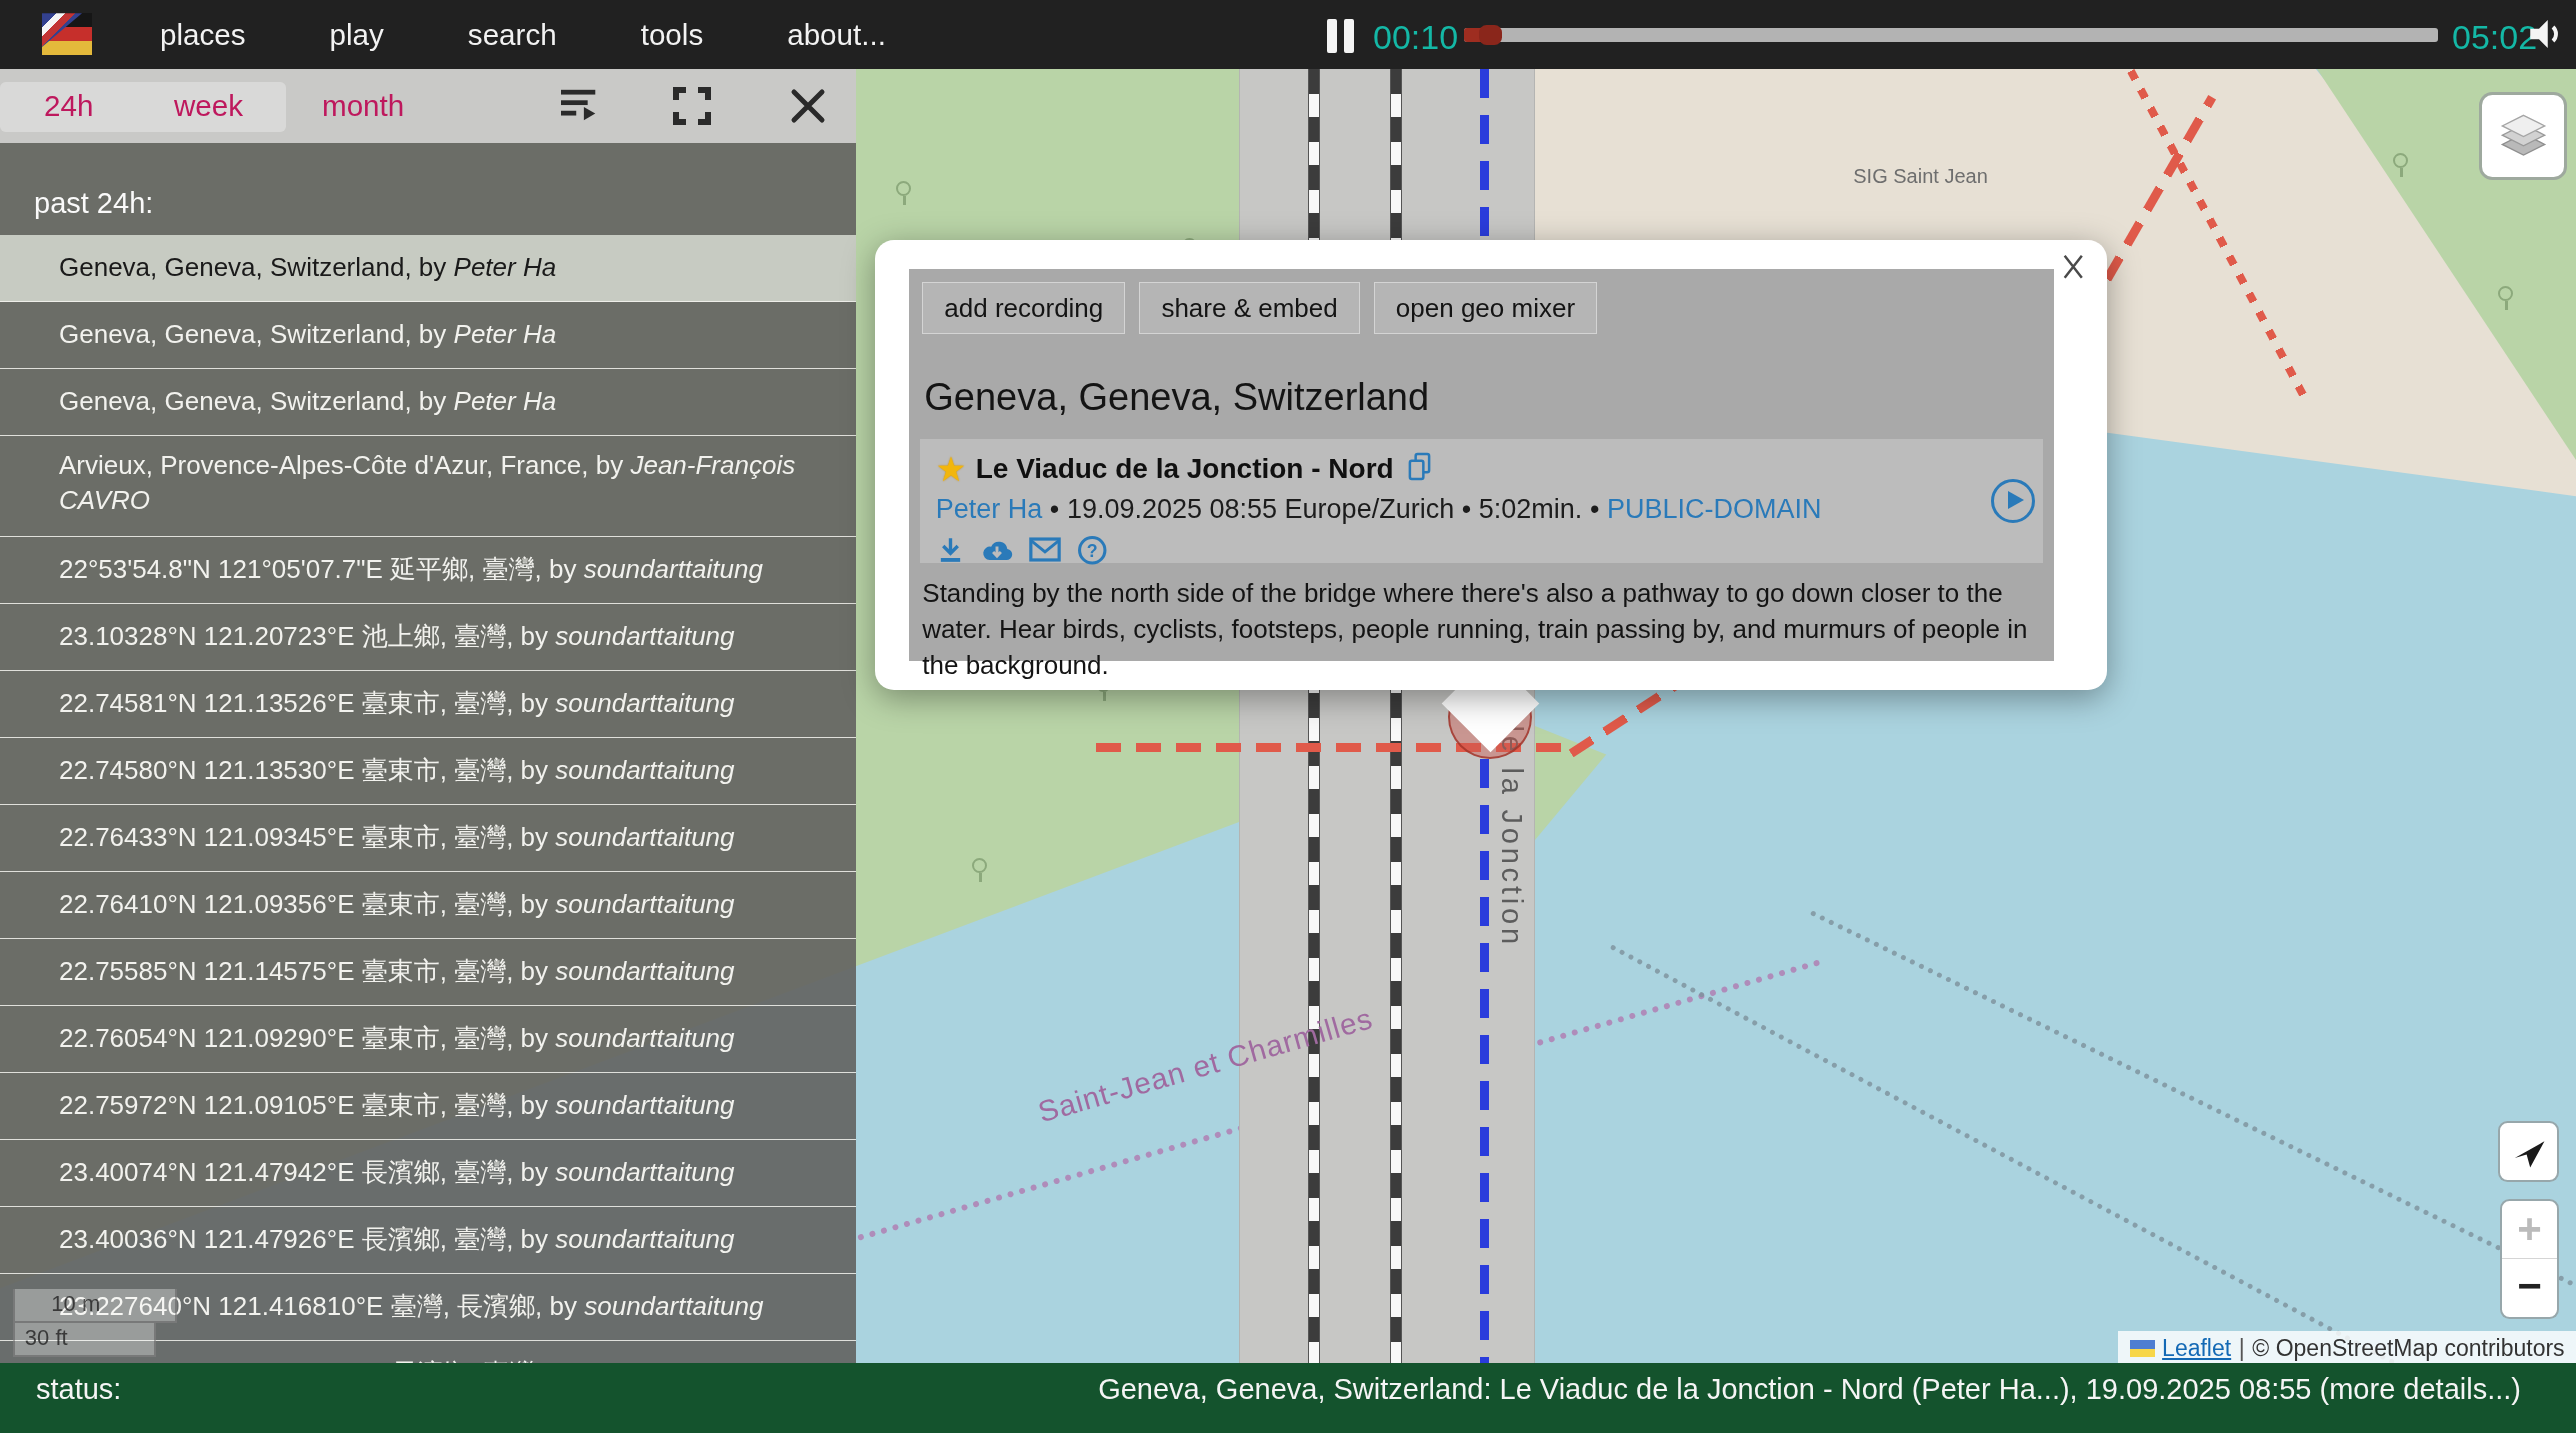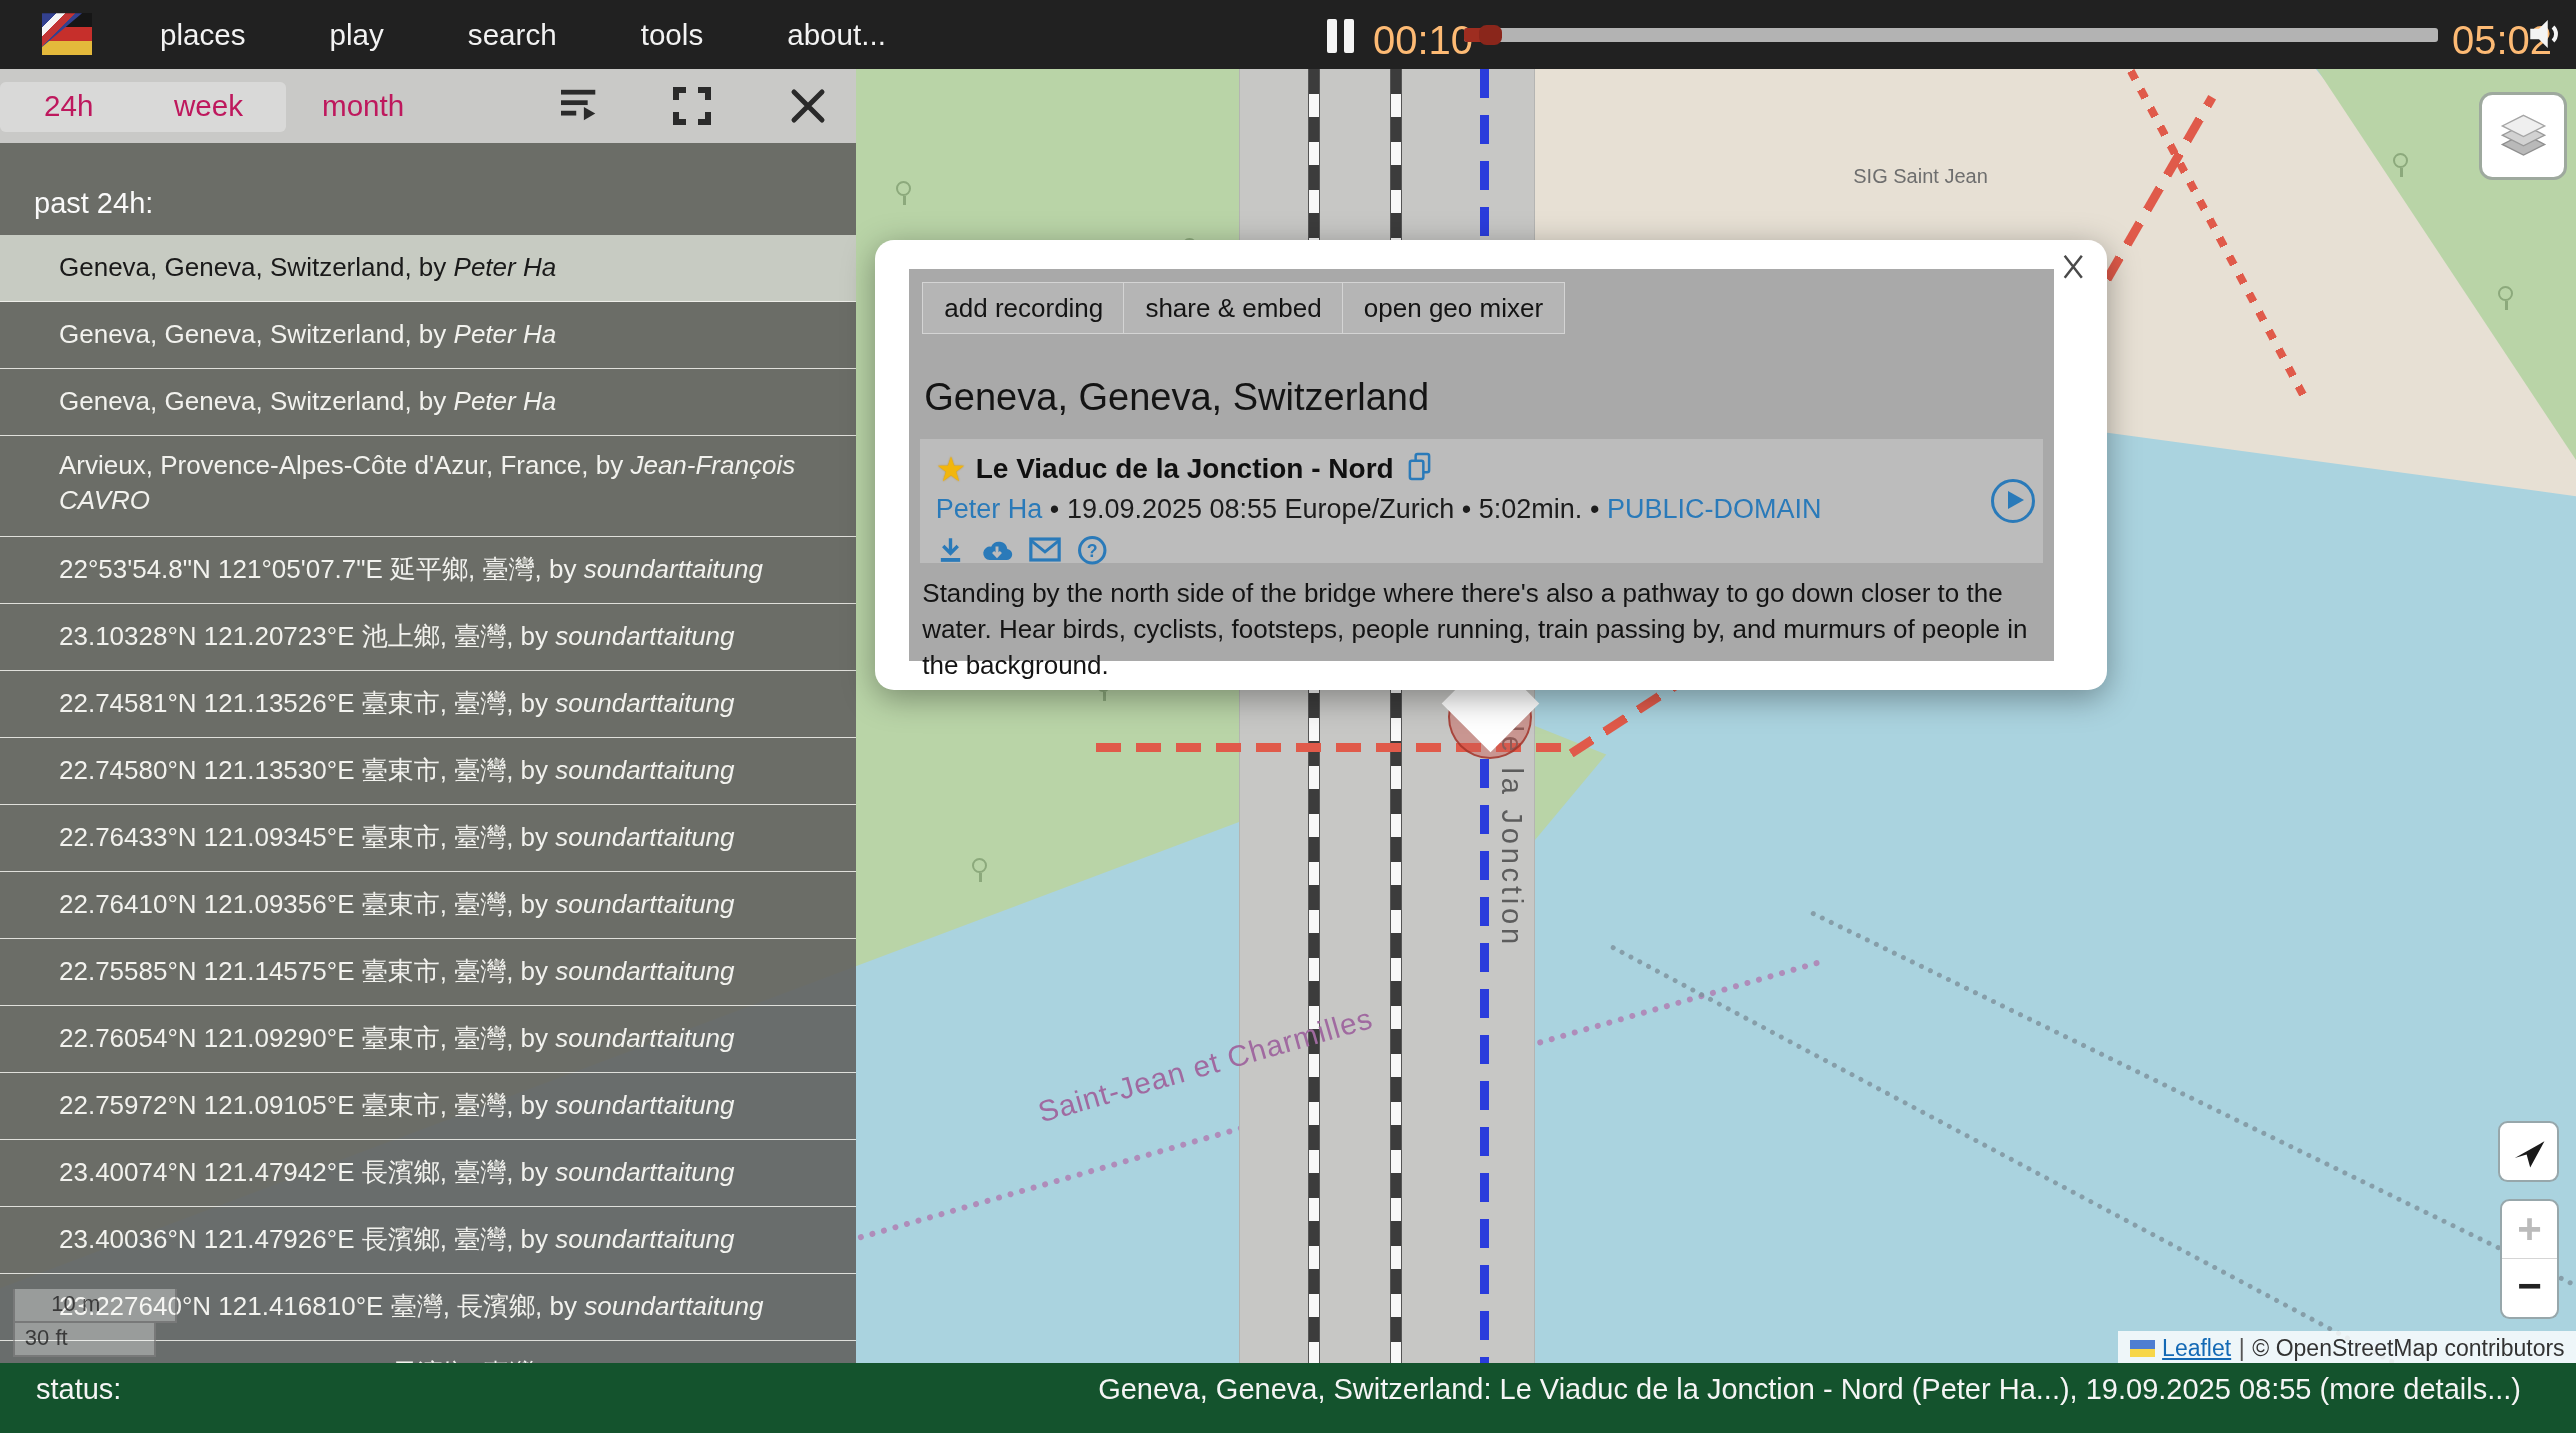--- a/index.html
+++ b/index.html
@@ -11,21 +11,21 @@
   .flag { position:absolute; left:42px; top:13.3px; width:50px; height:42px;
           background:linear-gradient(to bottom,#161616 0 34%,#c62f2b 34% 67%,#e4b93b 67%); }
   .flag::before { content:""; position:absolute; inset:0;
           clip-path:polygon(0 0,80% 0,0 80%);
           background:linear-gradient(135deg,#33418f 0 16%,#f5f5f5 16% 26%,#c23434 26% 36%,#33418f 36% 58%,#f5f5f5 58% 68%,#c23434 68% 78%,#33418f 78%); }
   .menu { position:absolute; left:160px; top:0; height:69px; display:flex; align-items:center; }
   .menu-item { color:#f2f2f2; font-size:29.6px; margin-right:84px; cursor:pointer; }
   .player-pause { position:absolute; left:1327px; top:19px; width:30.5px; height:34px; }
   .player-pause span { position:absolute; top:0; width:9.5px; height:34px; background:#f4f4f4; border-radius:1.9px; }
   .player-pause span:first-child { left:0; } .player-pause span:last-child { left:17px; }
-  .time { position:absolute; top:18px; color:#fdba74; font-size:40px; }
+  .time { position:absolute; top:18px; color:#14b8a6; font-size:34px; }
   .time.elapsed { left:1373px; } .time.duration { left:2452px; }
   .track { position:absolute; left:1464px; top:28px; width:974px; height:14.3px; background:#b3b3b3; border-radius:2.9px; }
   .track-fill { position:relative; height:100%; background:#9e2d20; border-radius:2.9px; }
   .track-thumb { position:absolute; right:-5.7px; top:-2.9px; width:23px; height:20px; background:#8a261b; border-radius:7.6px; }
   .speaker { position:absolute; left:2525px; top:13.3px; }
 
   
   .sidebar { position:absolute; left:0; top:69px; width:856px; height:1295px; z-index:40; }
   .tabbar { position:relative; height:74px; background:#c9c9c7; }
   .tab-highlight { position:absolute; left:0; top:13.3px; width:286px; height:50px; background:rgba(255,255,255,0.30); border-radius:5.7px; }
@@ -107,21 +107,21 @@
             background:linear-gradient(to bottom,#4e7ed2 0 50%,#f7d648 50%); }
   .attribution .leaflet-link { color:#1369b5; cursor:pointer;text-decoration:underline; }
   .attribution .pipe { margin:0 7.6px; color:#555; }
 
   
   .popup-tail { position:absolute; left:1456px; top:669px; width:69px; height:69px; background:#fff; transform:rotate(45deg); z-index:58; }
   .popup { position:absolute; left:875px; top:240px; width:1232px; height:450px; background:#fff;
            border-radius:19px; box-shadow:0 7.6px 32px rgba(0,0,0,0.35); z-index:60; }
   .popup-close { position:absolute; right:15.3px; top:11.4px; width:34px; height:34px; cursor:pointer; }
   .panel { position:absolute; left:34px; top:29px; right:53px; bottom:29px; background:#a9a9a9; }
-  .ptabs { position:absolute; left:13.3px; top:13.3px; display:flex; }
+  .ptabs { position:absolute; left:13.3px; top:13.3px; display:flex;gap:16px; }
   .ptab { background:#b5b5b5; border:1.9px solid #d4d4d4; font-size:26px; color:#141414;
           padding:9.5px 21px; margin-right:-1.9px; cursor:pointer; white-space:nowrap; }
   .ptitle { position:absolute; left:15.3px; top:107px; font-size:38px; color:#141414; }
   .rec { position:absolute; left:11.4px; right:11.4px; top:170px; height:124px; background:#bcbcbc; padding:9.5px 15.3px; }
   .rec-line1 { display:flex; align-items:center; }
   .star { color:#f2b60d; font-size:34px; margin-right:9.5px; text-shadow:0 0 1.9px #c98b00; }
   .rec-name { font-size:28px; font-weight:bold; color:#101010; }
   .copy-icon { margin-left:13.3px; cursor:pointer; }
   .rec-line2 { margin-top:5.7px; font-size:27px; color:#1c1c1c; }
   .rec-line2 .lnk { color:#2a7ab9; cursor:pointer; }

